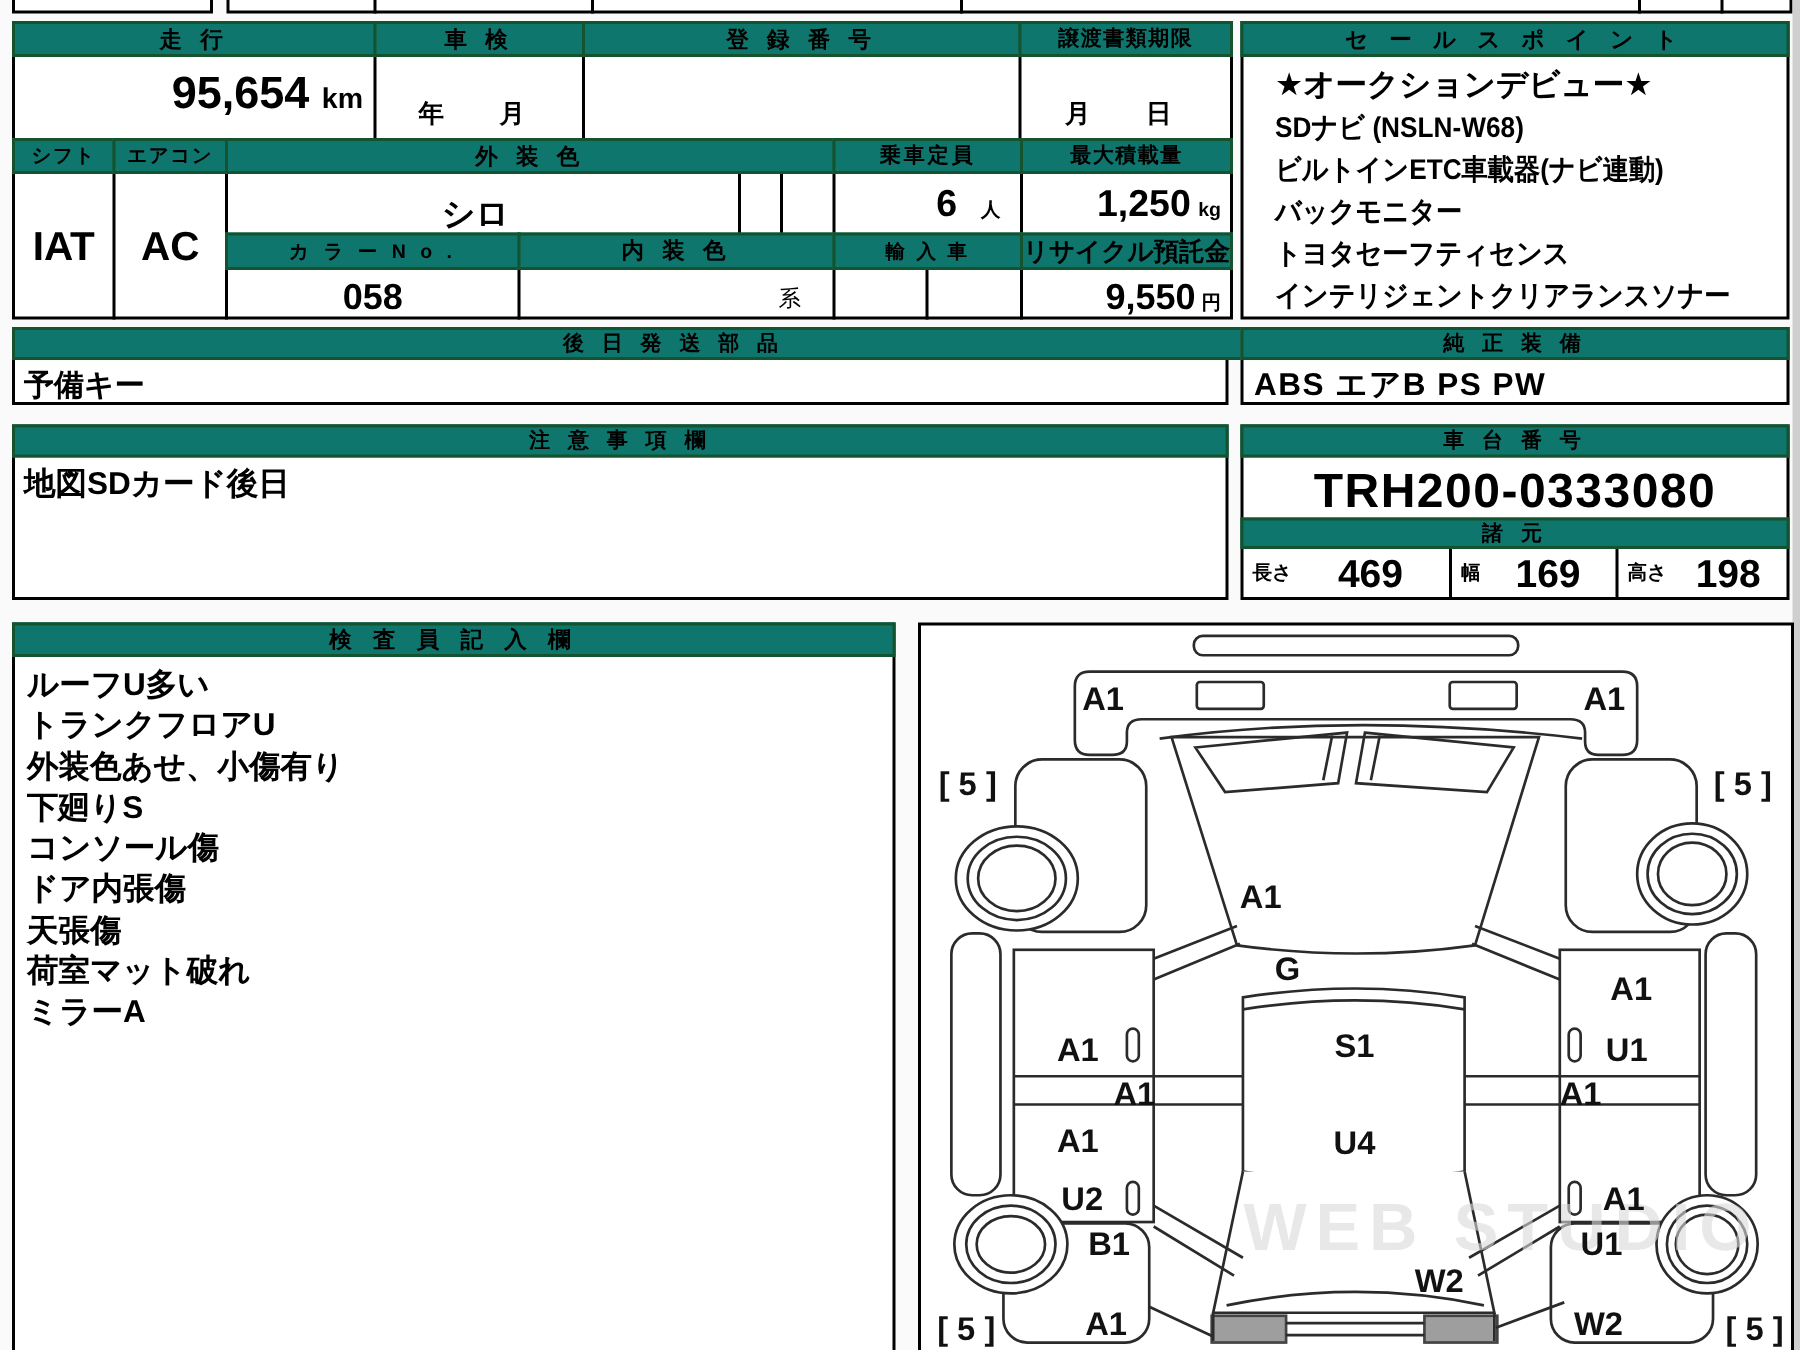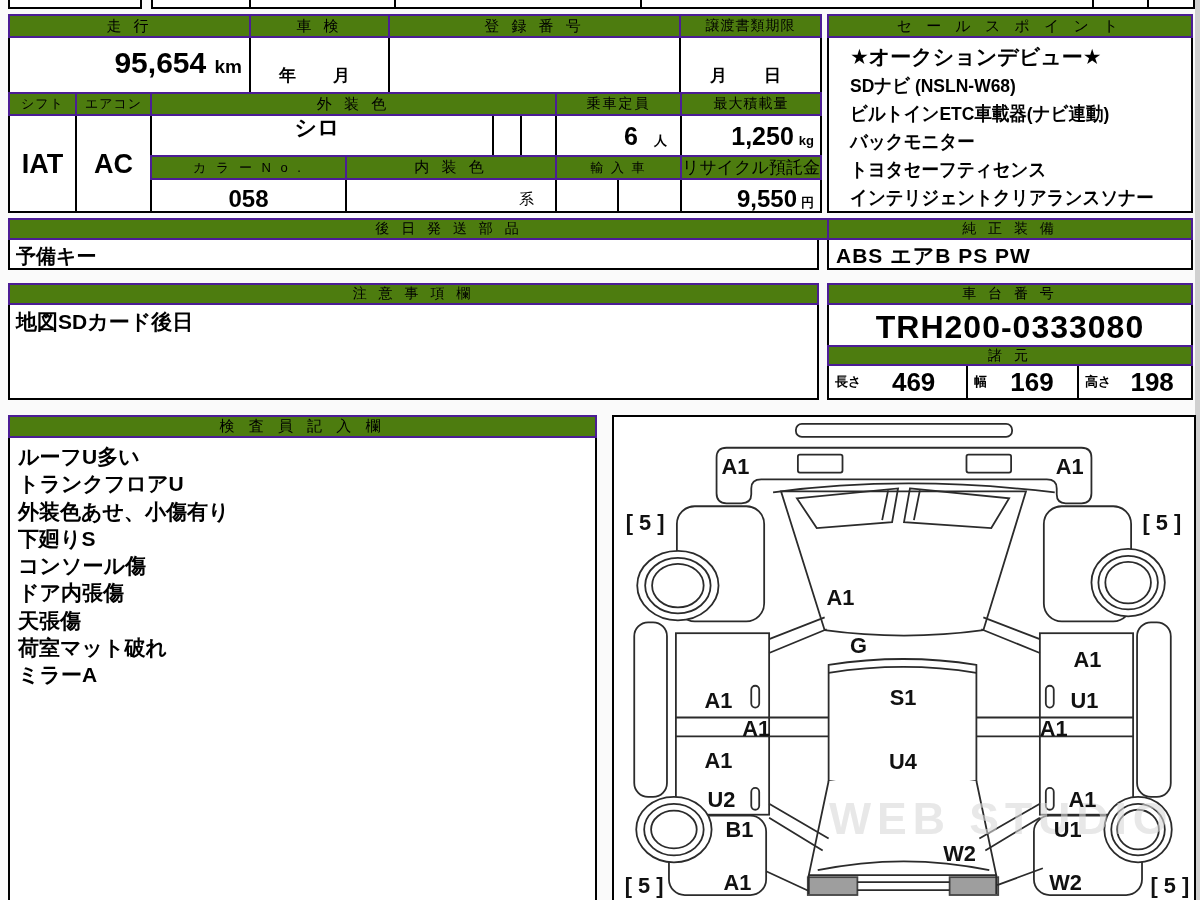--- a/index.html
+++ b/index.html
@@ -3,23 +3,23 @@
 <meta charset="utf-8">
 <style>
   html,body{margin:0;padding:0;}
   body{
     width:1200px;height:900px;position:relative;overflow:hidden;
     background:#fafafa;
     font-family:"Liberation Sans","DejaVu Sans",sans-serif;
     color:#000;
   }
   .box{position:absolute;border:2px solid #000;background:#fff;box-sizing:border-box;}
-  .hdrc{position:absolute;border:2px solid #4c1d95;background:#4d7c0f;box-sizing:border-box;
+  .hdrc{position:absolute;border:2px solid #14532d;background:#0f766e;box-sizing:border-box;
         display:flex;align-items:center;justify-content:center;
-        font-weight:normal;font-size:15px;letter-spacing:4px;white-space:nowrap;}
+        font-weight:bold;font-size:15px;letter-spacing:4px;white-space:nowrap;}
   .vline,.hline{position:absolute;background:#000;}
   .t{position:absolute;white-space:nowrap;font-weight:bold;}
   .center{display:flex;align-items:center;justify-content:center;}
   .right{text-align:right;}
   .unit{font-weight:bold;}
   .sline{font-weight:bold;font-size:19px;line-height:28px;transform-origin:left center;}
   .sline.first{font-size:21px;line-height:30px;}
   .insline{font-weight:bold;font-size:21px;line-height:27.3px;}
   .dimcell{position:absolute;display:flex;align-items:center;box-sizing:border-box;}
   .dimlabel{font-size:13px;font-weight:bold;padding-left:8px;}
@@ -61,21 +61,21 @@
 <div class="hdrc" style="left:75px;top:92px;width:77px;height:24px;font-size:13px;letter-spacing:1px;">エアコン</div>
 <div class="hdrc" style="left:150px;top:92px;width:407px;height:24px;">外 装 色</div>
 <div class="hdrc" style="left:555px;top:92px;width:127px;height:24px;font-size:14px;letter-spacing:2px;">乗車定員</div>
 <div class="hdrc" style="left:680px;top:92px;width:142px;height:24px;font-size:14px;letter-spacing:1px;">最大積載量</div>
 
 <div class="vline" style="left:75px;top:116px;width:2px;height:97px;"></div>
 <div class="vline" style="left:150px;top:116px;width:2px;height:97px;"></div>
 <div class="t center" style="left:8px;top:116px;width:69px;height:97px;font-size:27px;">IAT</div>
 <div class="t center" style="left:75px;top:116px;width:77px;height:97px;font-size:27px;">AC</div>
 
-<div class="t" style="left:150px;top:113px;width:334px;text-align:center;font-size:22px;">シロ</div>
+<div class="t" style="left:150px;top:128px;width:334px;text-align:center;font-size:22px;">シロ</div>
 <div class="vline" style="left:492px;top:116px;width:2px;height:41px;"></div>
 <div class="vline" style="left:520px;top:116px;width:2px;height:41px;"></div>
 <div class="vline" style="left:555px;top:116px;width:2px;height:41px;"></div>
 <div class="vline" style="left:680px;top:116px;width:2px;height:41px;"></div>
 <div class="t right" style="left:555px;top:122px;width:112px;">
   <span style="font-size:25px;">6</span><span class="unit" style="font-size:13px;margin-left:16px;">人</span>
 </div>
 <div class="t right" style="left:680px;top:122px;width:134px;">
   <span style="font-size:25px;">1,250</span><span class="unit" style="font-size:13px;margin-left:5px;">kg</span>
 </div>

